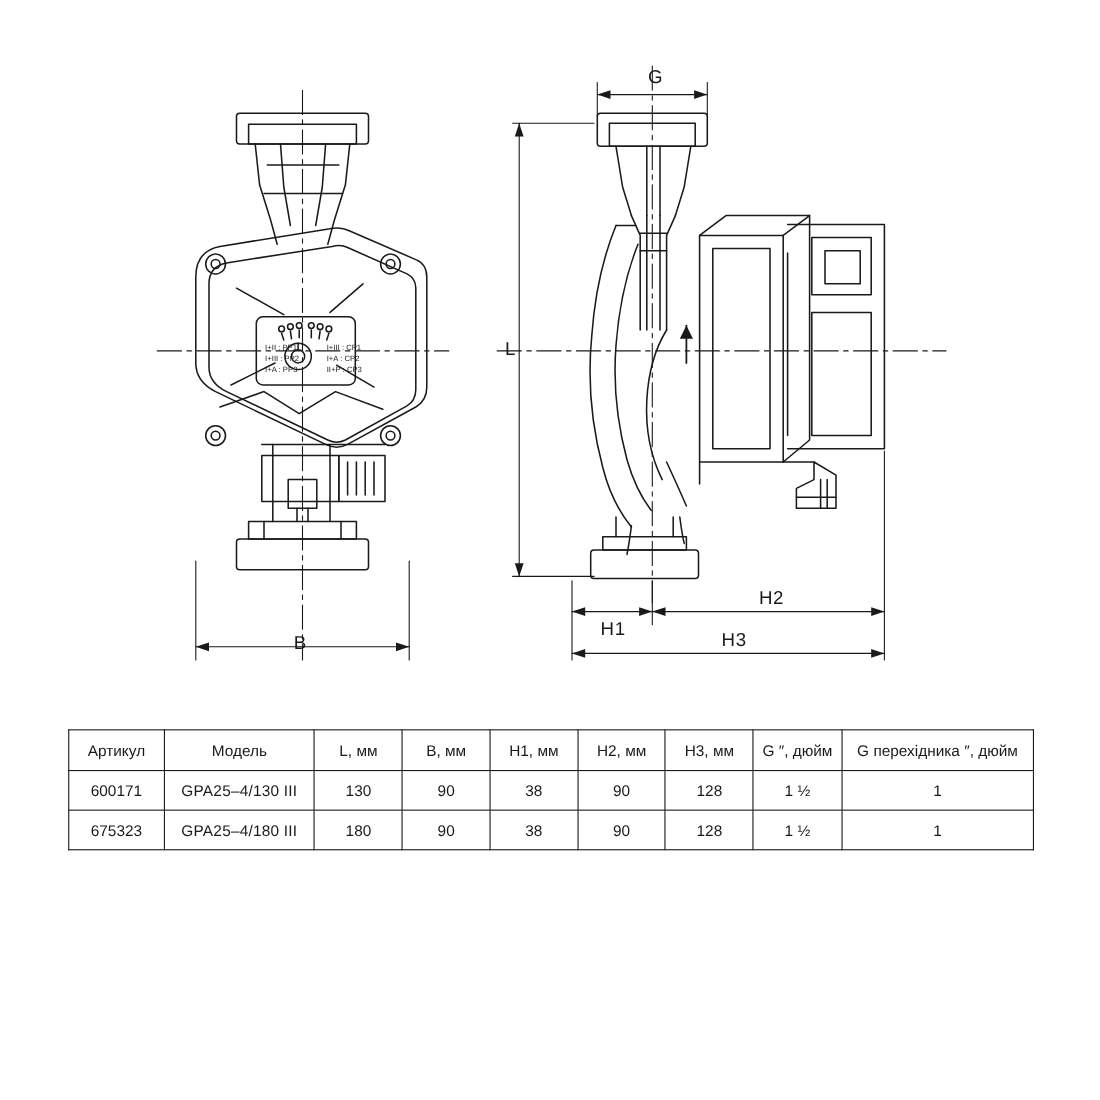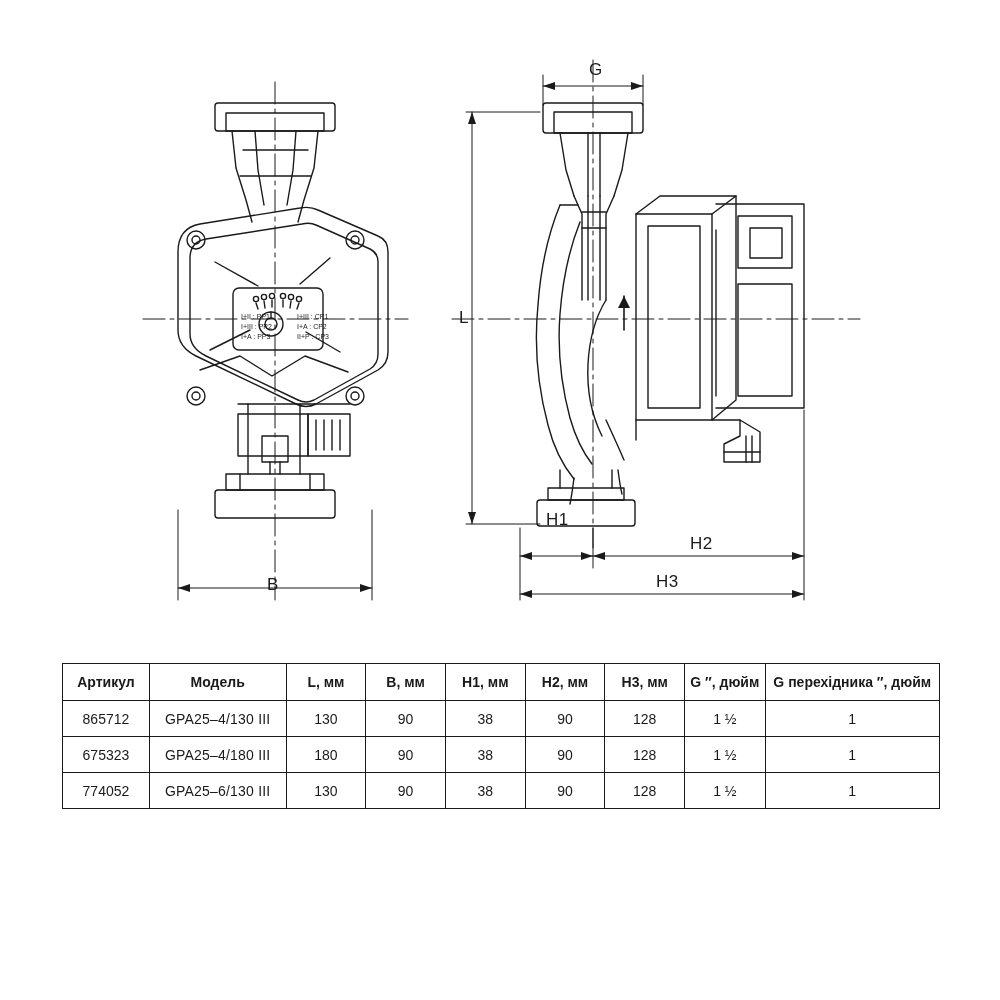--- a/index.html
+++ b/index.html
@@ -38,21 +38,21 @@
     position: absolute;
     font-family: "Liberation Sans", sans-serif;
     font-size: 17px;
     letter-spacing: 0.5px;
     color: #1a1a1a;
     white-space: nowrap;
   }
   .lbl-B  { left: 267px; top: 575px; }
   .lbl-G  { left: 589px; top: 60px; }
   .lbl-L  { left: 459px; top: 308px; }
-  .lbl-H1 { left: 546px; top: 510px; }
+  .lbl-H1 { left: 546px; top: 562px; }
   .lbl-H2 { left: 690px; top: 534px; }
   .lbl-H3 { left: 656px; top: 572px; }
 
   
   .panel-text {
     position: absolute;
     font-family: "Liberation Sans", sans-serif;
     font-size: 7px;
     line-height: 10px;
     color: #1a1a1a;
@@ -77,21 +77,21 @@
   table.spec th,
   table.spec td {
     border: 1px solid #1a1a1a;
     text-align: center;
     vertical-align: middle;
     padding: 0;
     height: 35px;
     font-weight: normal;
   }
   table.spec thead th {
-    font-weight: bold;
+    font-weight: normal;
     font-size: 14px;
     height: 36px;
   }
   table.spec td.model {
     letter-spacing: 0.2px;
   }
   
   col.c-art   { width: 88px; }
   col.c-model { width: 140px; }
   col.c-l     { width: 82px; }
@@ -311,49 +311,38 @@
           <th>B, мм</th>
           <th>H1, мм</th>
           <th>H2, мм</th>
           <th>H3, мм</th>
           <th>G ″, дюйм</th>
           <th>G перехідника ″, дюйм</th>
         </tr>
       </thead>
       <tbody>
         <tr>
-          <td>865712</td>
+          <td>600171</td>
           <td class="model">GPA25–4/130 III</td>
           <td>130</td>
           <td>90</td>
           <td>38</td>
           <td>90</td>
           <td>128</td>
           <td>1 ½</td>
           <td>1</td>
         </tr>
         <tr>
           <td>675323</td>
           <td class="model">GPA25–4/180 III</td>
           <td>180</td>
           <td>90</td>
           <td>38</td>
           <td>90</td>
           <td>128</td>
           <td>1 ½</td>
           <td>1</td>
         </tr>
-        <tr>
-          <td>774052</td>
-          <td class="model">GPA25–6/130 III</td>
-          <td>130</td>
-          <td>90</td>
-          <td>38</td>
-          <td>90</td>
-          <td>128</td>
-          <td>1 ½</td>
-          <td>1</td>
-        </tr>
       </tbody>
     </table>
   </div>
 
 </div>
 
 </body></html>

